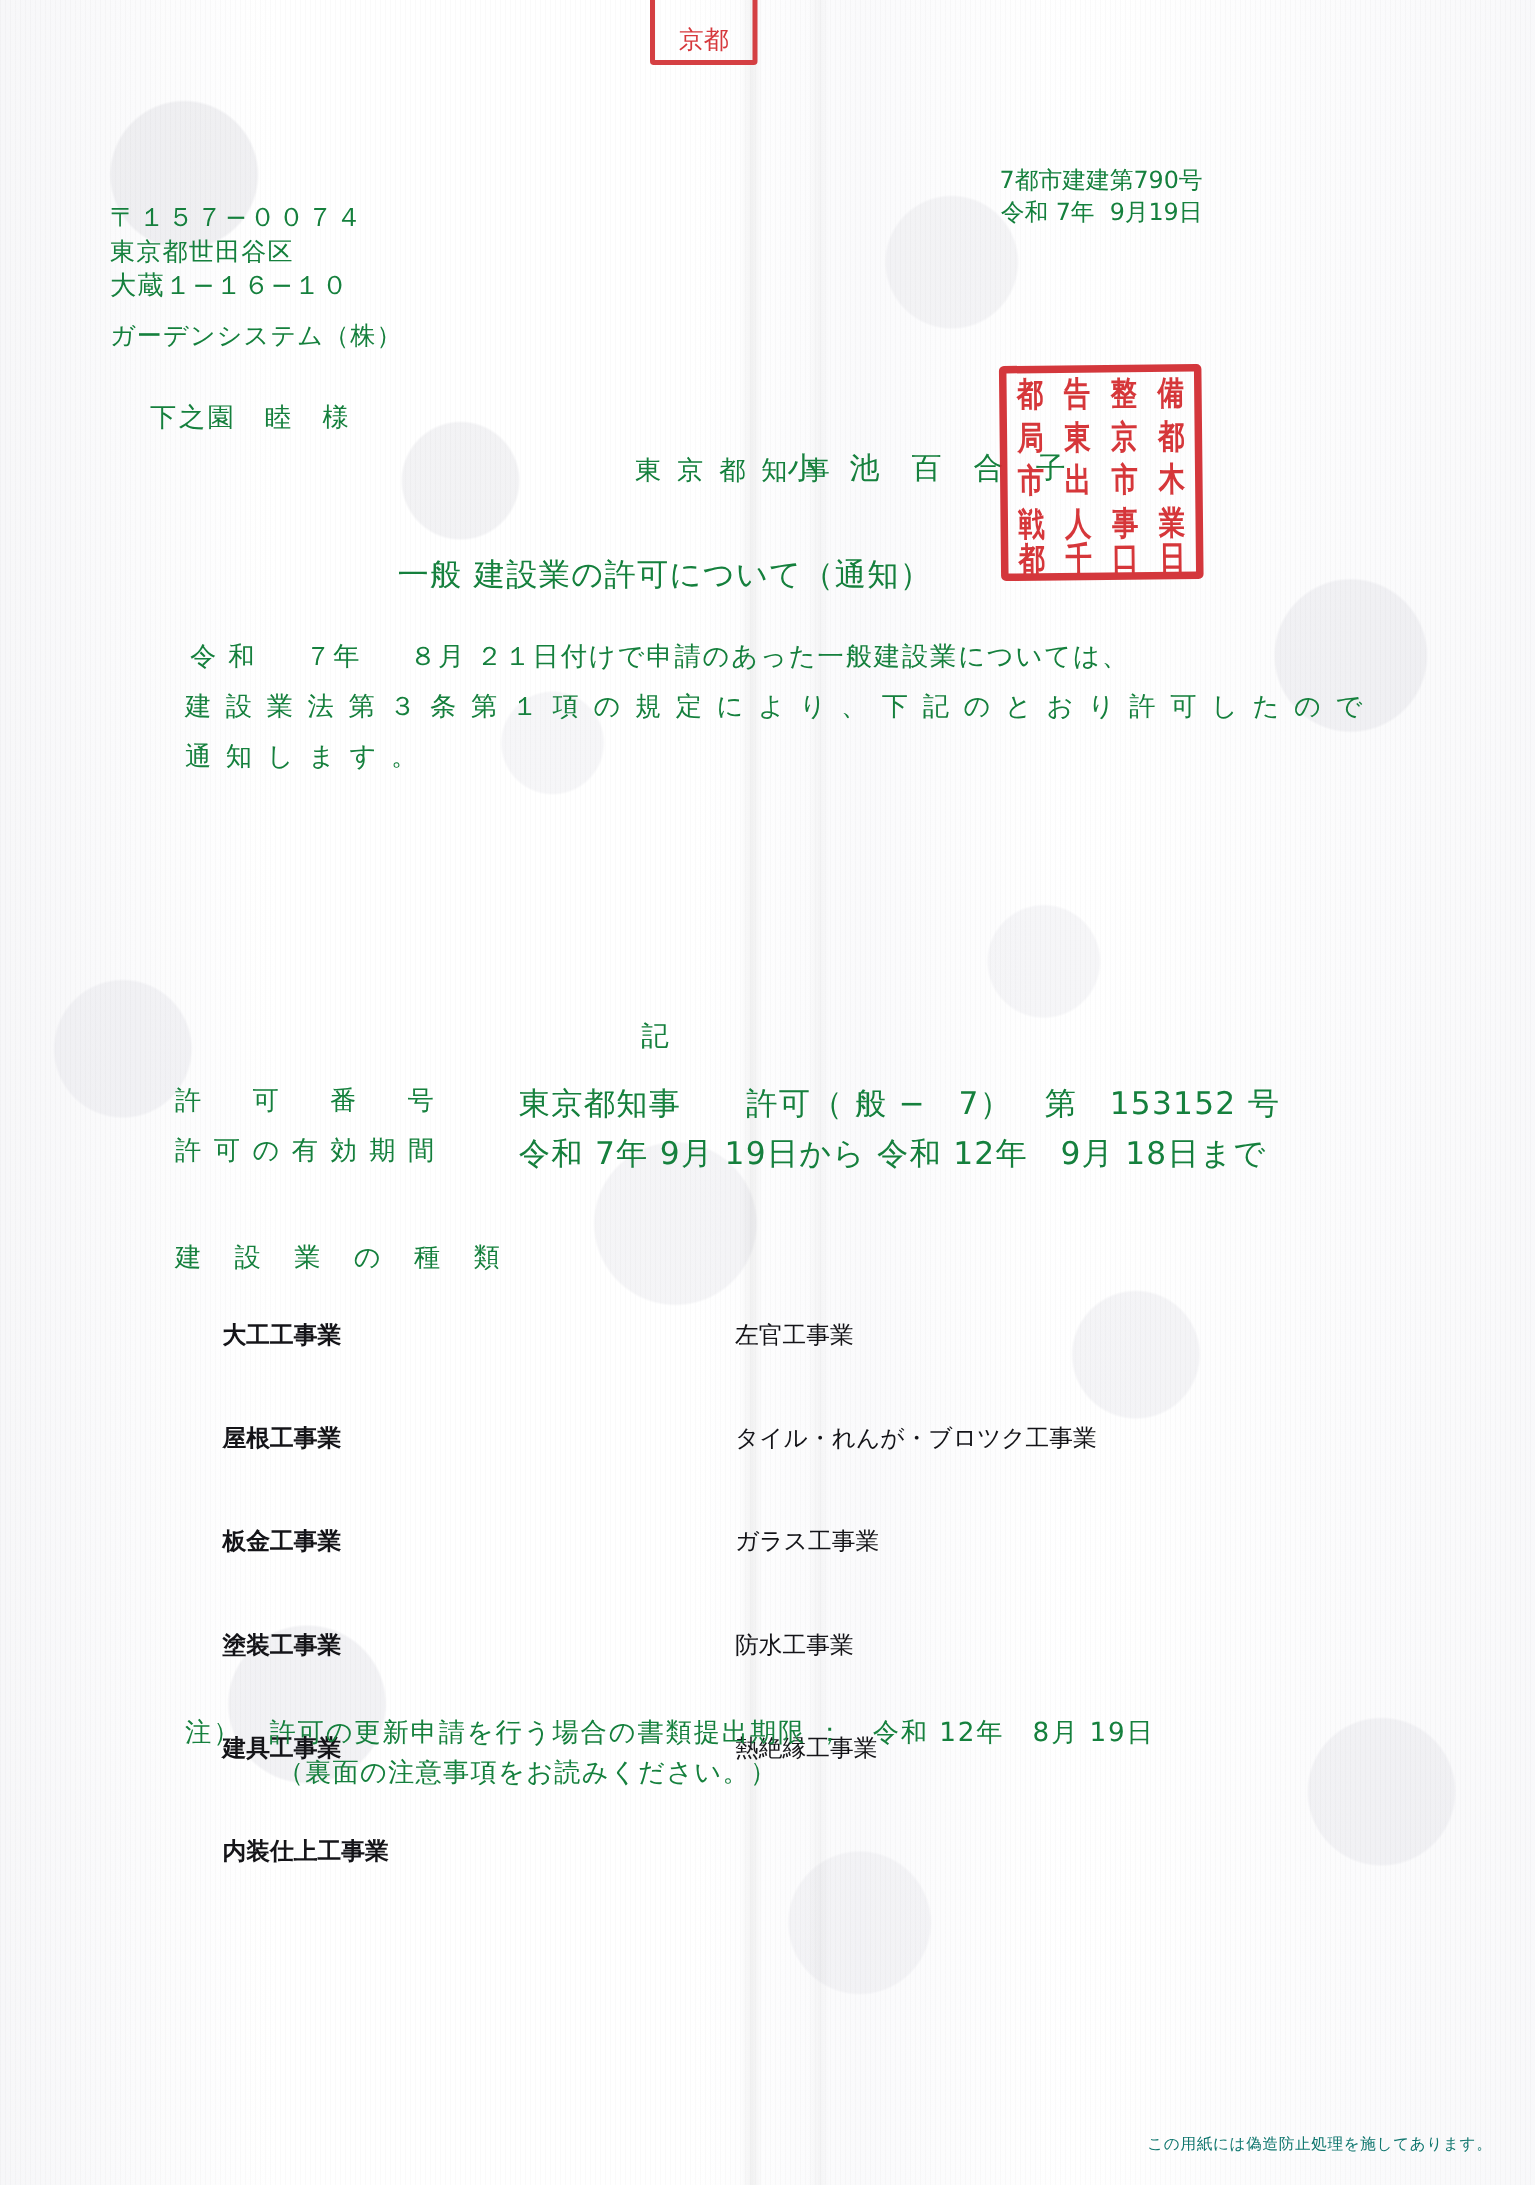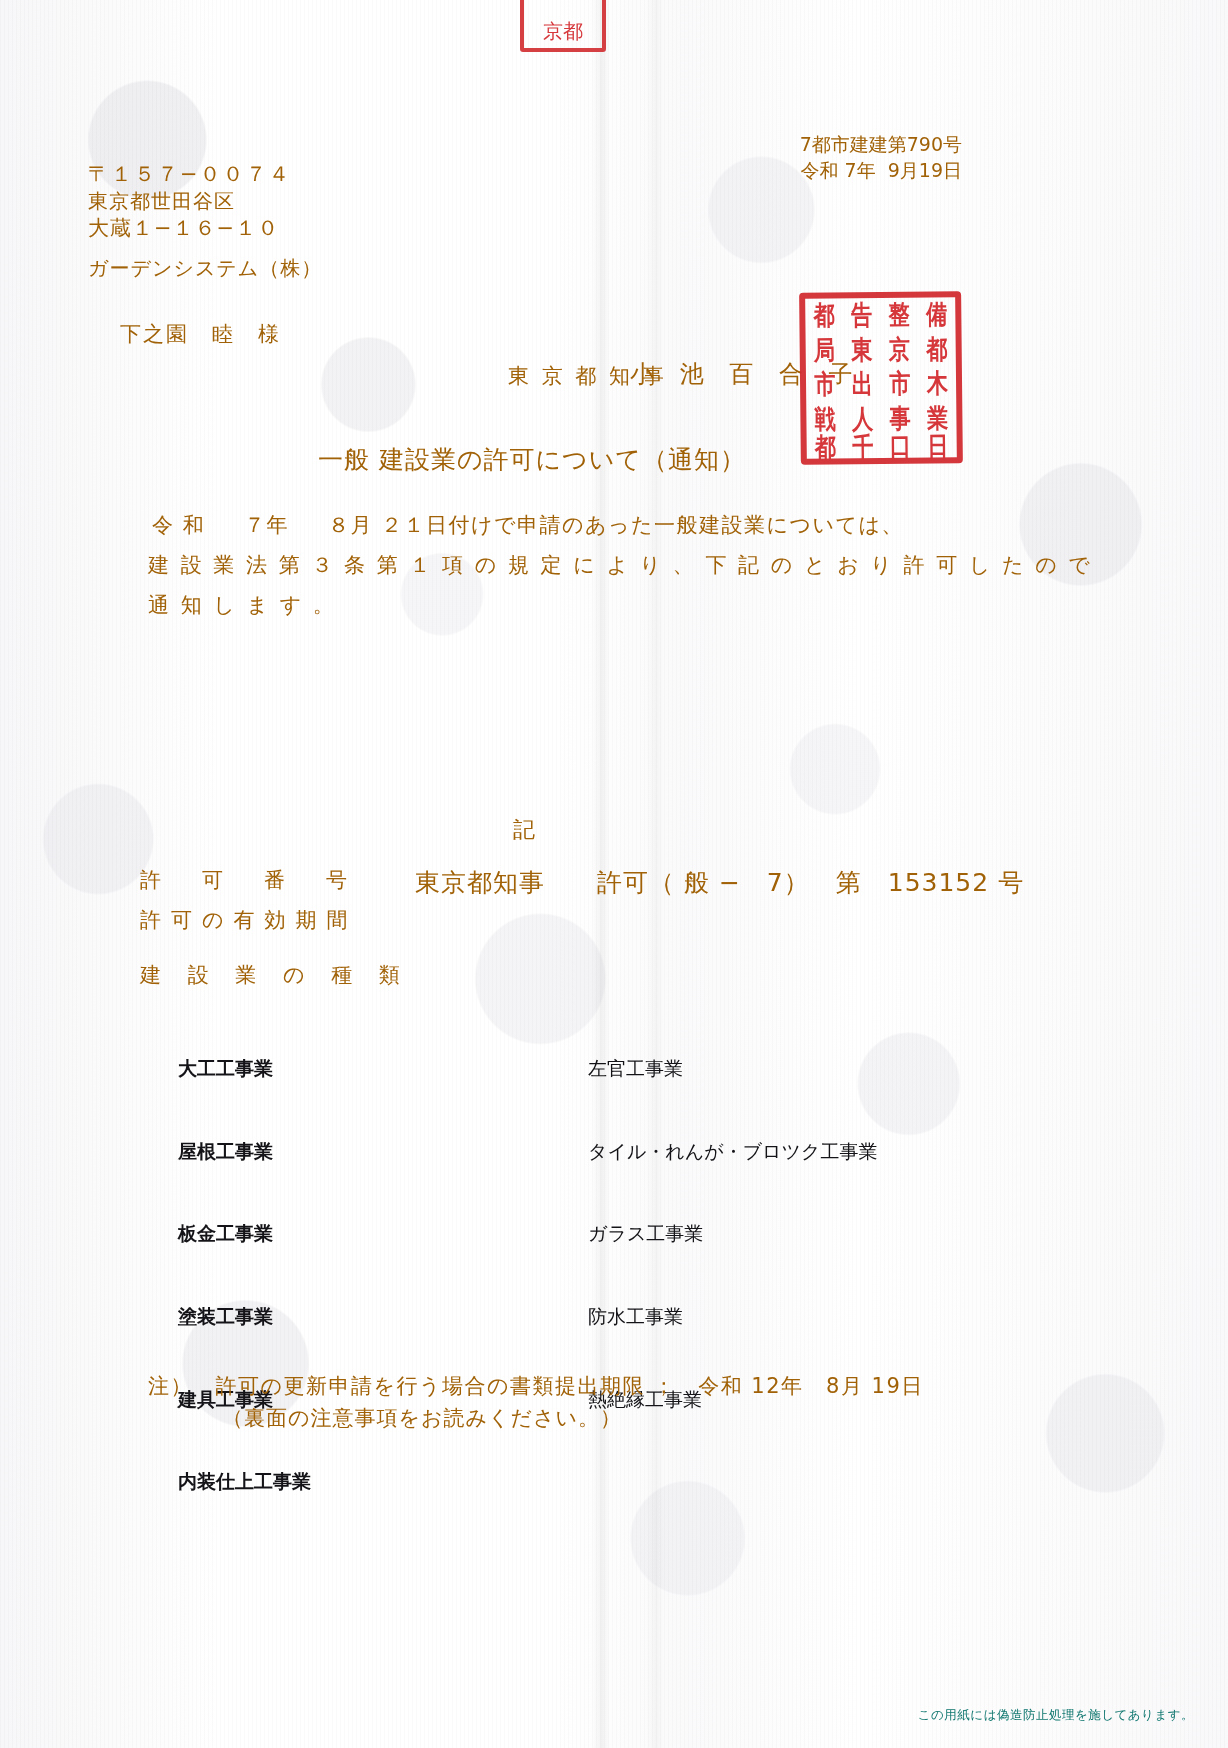--- a/index.html
+++ b/index.html
@@ -61,21 +61,21 @@
   .content {
     position: absolute;
     inset: 0;
   }
 
   
   .t {
     position: absolute;
     white-space: pre;
     line-height: 1.35;
-    color: #a16207;
+    color: #15803d;
   }
   .ja { font-family: "DejaVu Sans", "Liberation Sans", sans-serif; }
 
   
   .seal-red {
     position: absolute;
     color: #d3282c;
     font-family: "DejaVu Sans", "Liberation Sans", sans-serif;
     pointer-events: none;
   }
@@ -151,21 +151,21 @@
 
   .ki { left: 513px; top: 815px; font-size: 22px; }
 
   .lbl   { font-size: 21px; letter-spacing: 10px; }
   .val   { font-size: 25px; letter-spacing: 1px; }
 
   .row-num-lbl { left: 140px; top: 866px; }
   .row-num-val { left: 415px; top: 866px; }
   .row-per-lbl { left: 140px; top: 906px; font-family: Liberation Serif, serif; }
   .row-per-val { left: 415px; top: 906px; }
-  .row-kind-lbl { left: 140px; top: 961px; }
+  .row-kind-lbl { left: 140px; top: 992px; }
 
   .kinds {
     position: absolute;
     left: 178px;
     top: 1000px;
     width: 780px;
     font-size: 19px;
     line-height: 1.45;
   }
   .kinds .col {
@@ -244,20 +244,21 @@
   <div class="t ja body-l1">令 和 　 ７年 　 ８月 ２１日付けで申請のあった一般建設業については、</div>
   <div class="t ja body-l2">建 設 業 法 第 ３ 条 第 １ 項 の 規 定 に よ り 、 下 記 の と お り 許 可 し た の で</div>
   <div class="t ja body-l3">通 知 し ま す 。</div>
 
   <div class="t ja ki">記</div>
 
   <div class="t ja lbl row-num-lbl">許　可　番　号</div>
   <div class="t ja val row-num-val">東京都知事　　許可（ 般 −　7）　第　153152 号</div>
 
   <div class="t ja lbl row-per-lbl">許可の有効期間</div>
+  <div class="t ja val row-per-val">令和 7年 9月 19日から 令和 12年　9月 18日まで</div>
 
   <div class="t ja lbl row-kind-lbl">建 設 業 の 種 類</div>
 
   <div class="kinds ja">
     <div class="col col-left">
       <div>大工工事業</div>
       <div>屋根工事業</div>
       <div>板金工事業</div>
       <div>塗装工事業</div>
       <div>建具工事業</div>

